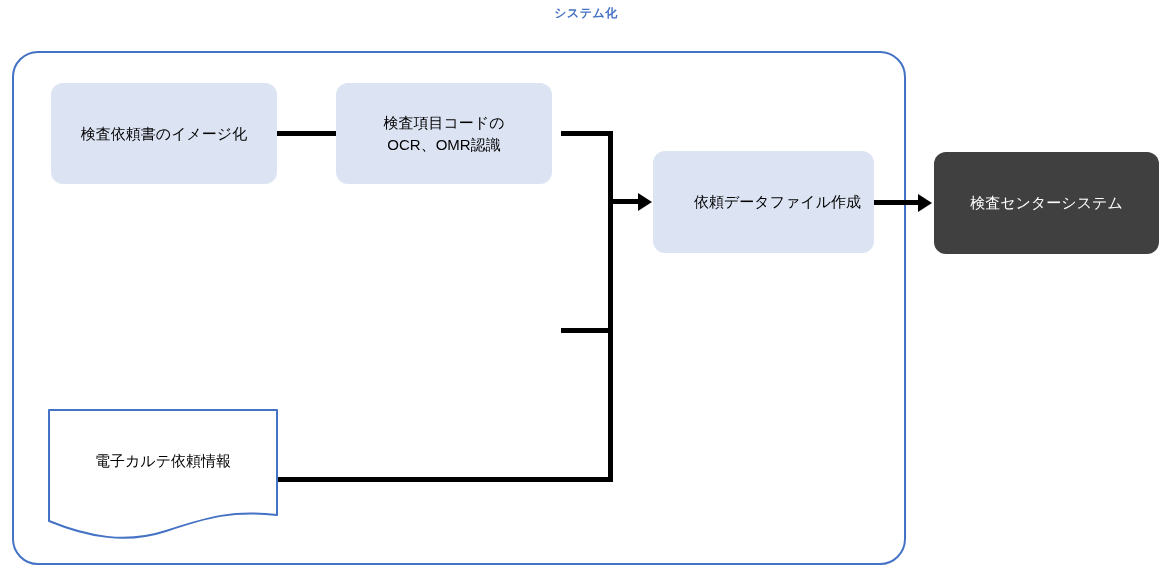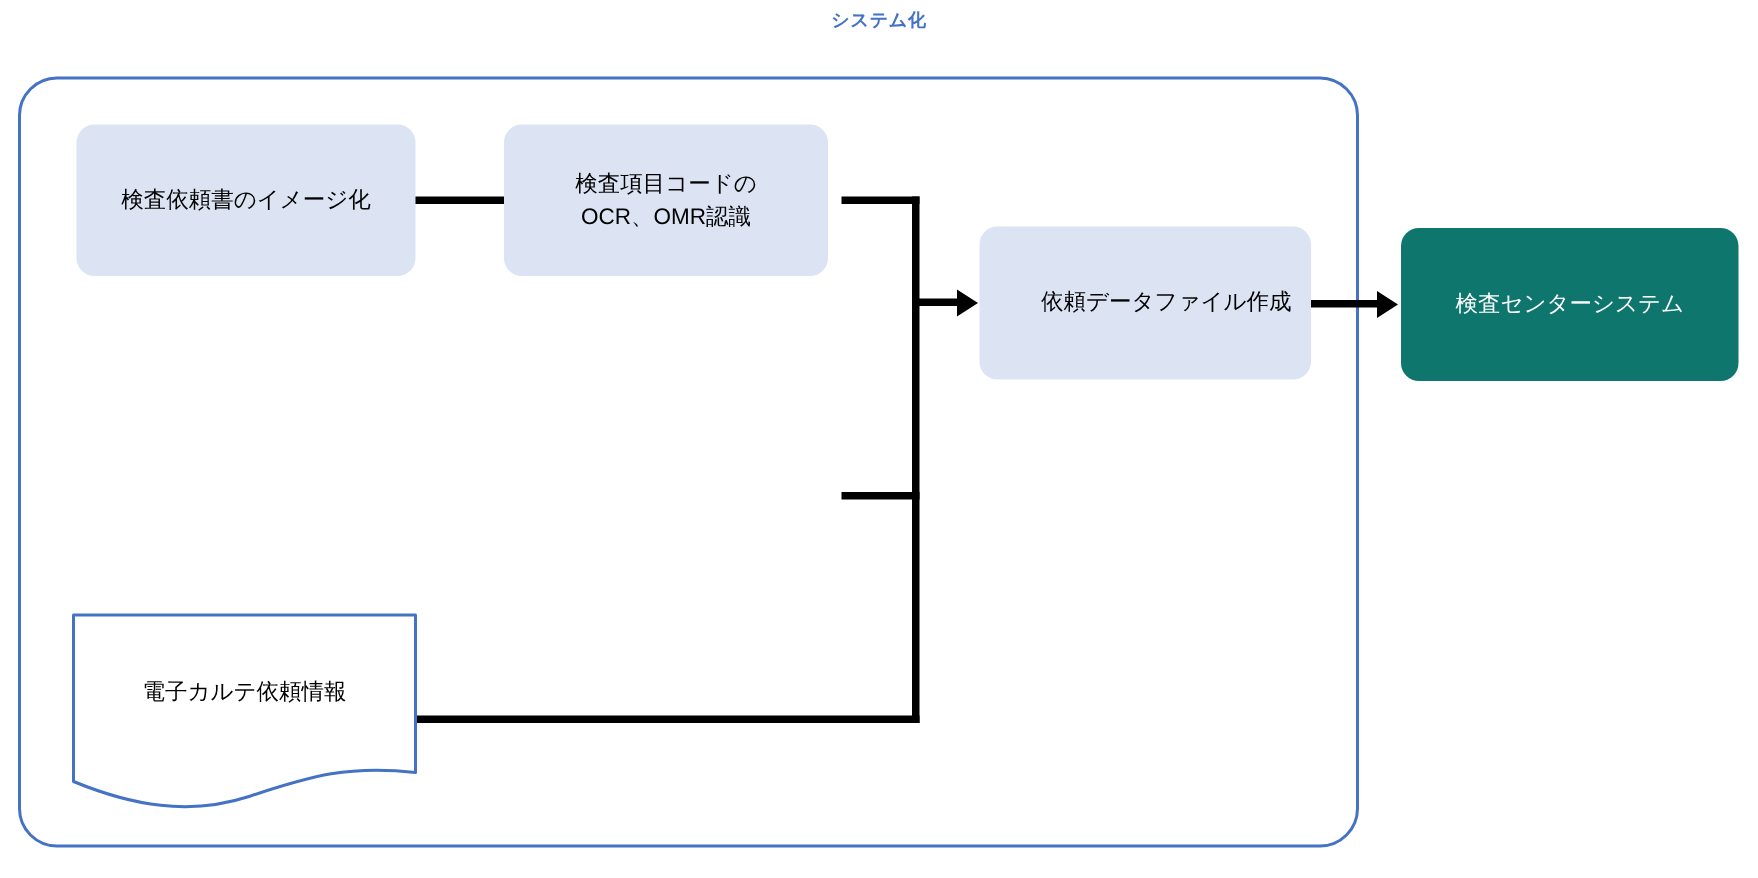--- a/index.html
+++ b/index.html
@@ -56,21 +56,21 @@
     border-radius: 12px;
     font-size: 15px;
     line-height: 1.45;
     color: #000000;
     padding: 4px 8px;
   }
   .node.fill-light {
     background: #DCE3F3;
   }
   .node.fill-navy {
-    background: #0f766e;
+    background: #404040;
     color: #ffffff;
   }
 
   #node-image     { left: 51px;  top: 83px;  width: 226px; height: 101px; }
   #node-ocr       { left: 336px; top: 83px;  width: 216px; height: 101px; }
   #node-attr      { left: 336px; top: 281px; width: 229px; height: 100px; }
   #node-datafile  { left: 653px; top: 151px; width: 221px; height: 102px; padding-left: 36px; }
   #node-center    { left: 934px; top: 152px; width: 225px; height: 102px; }
 
   

